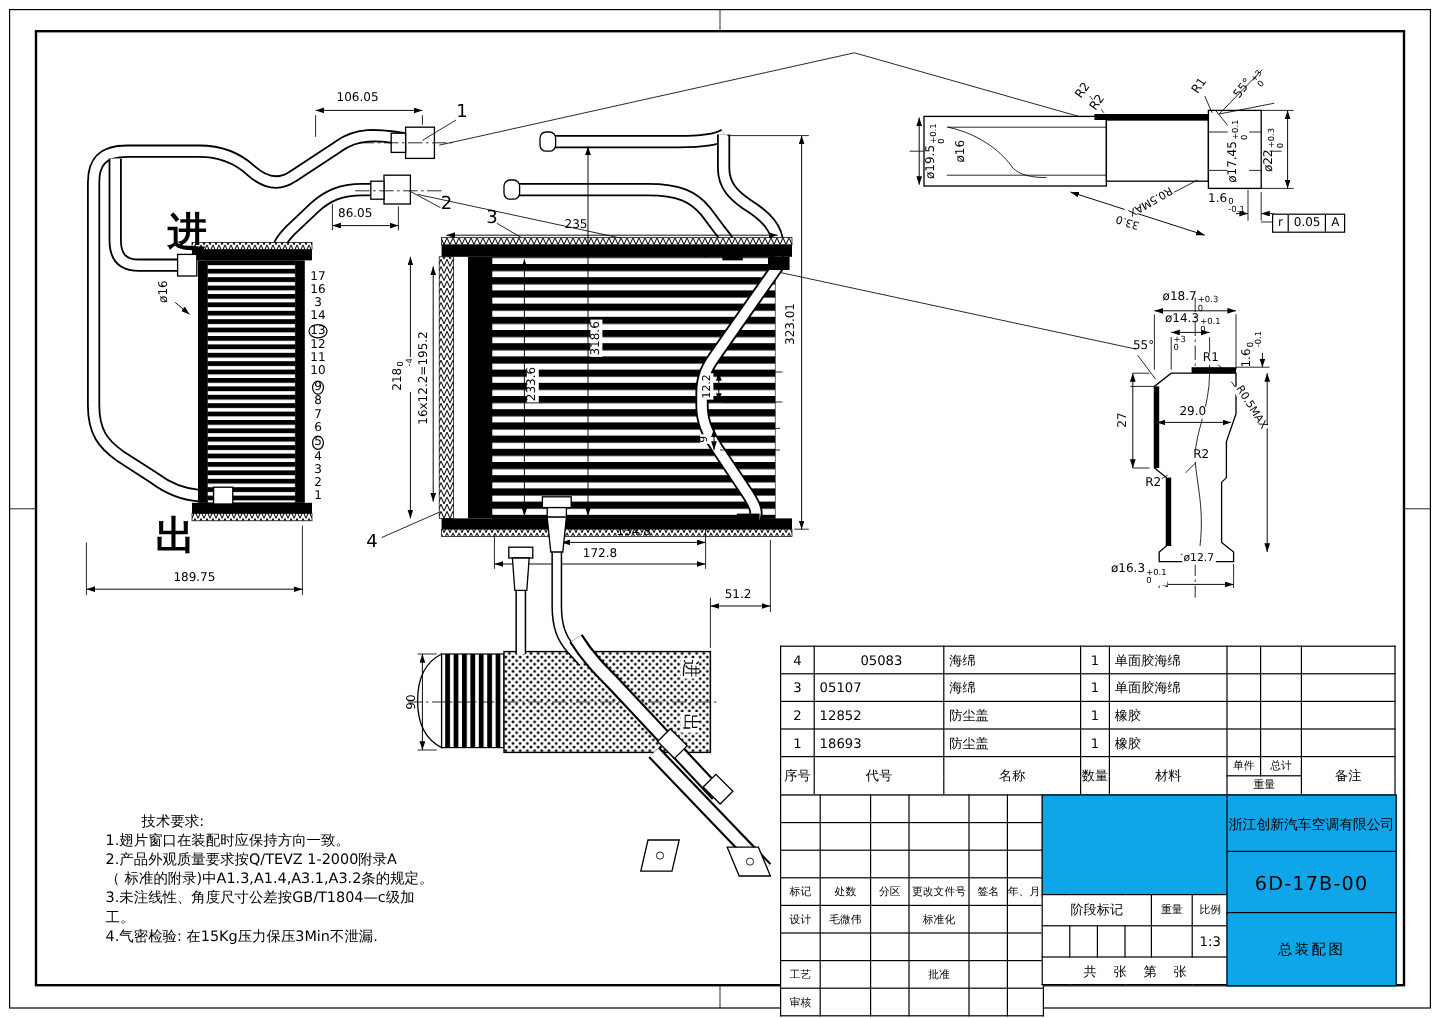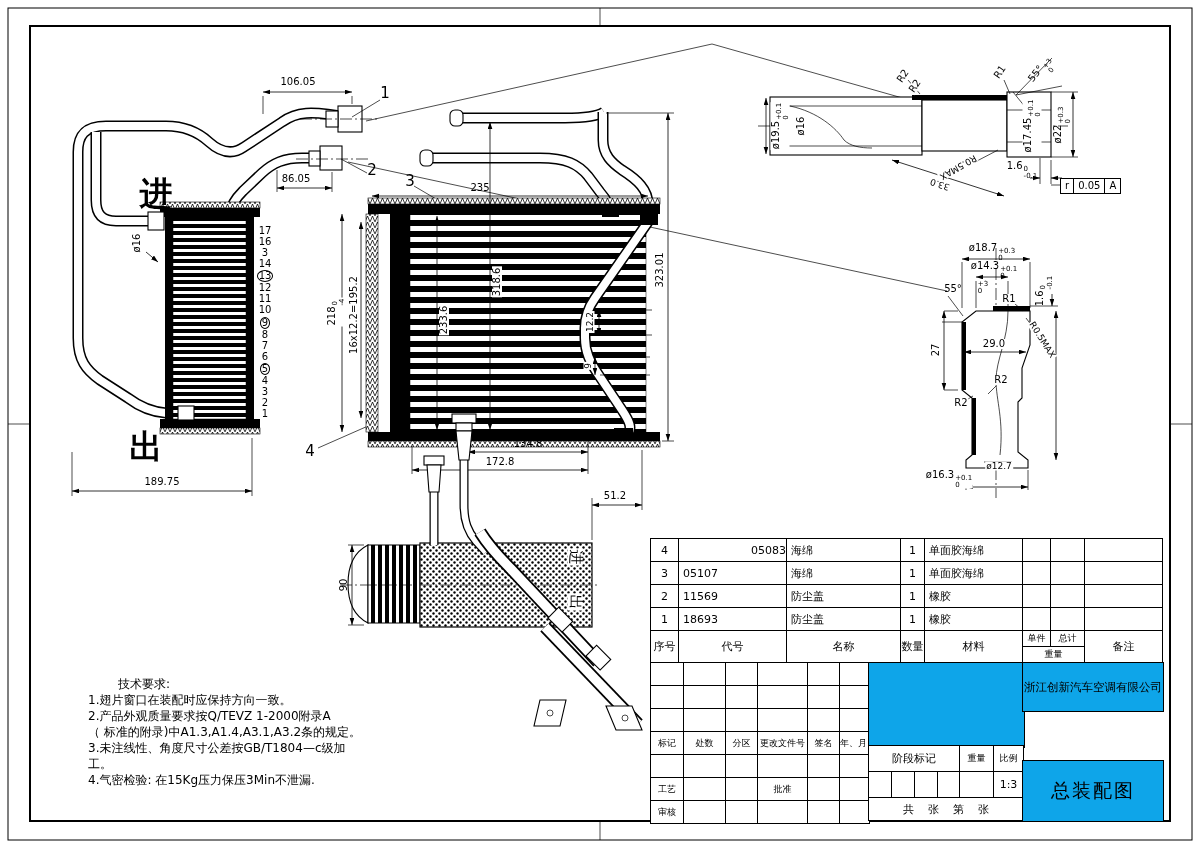--- a/index.html
+++ b/index.html
@@ -406,41 +406,41 @@
         <col style="width:114px">
         <col style="width:24px">
         <col style="width:98px">
         <col style="width:28px">
         <col style="width:34px">
         <col style="width:78px">
       </colgroup>
   <tbody>
         <tr>
     <td>4</td>
-    <td style="text-align:right;padding-left:4px">05083</td>
+    <td style="text-align:center;padding-left:4px">05083</td>
     <td style="text-align:left;padding-left:4px">海绵</td>
     <td>1</td>
     <td style="text-align:left;padding-left:4px">单面胶海绵</td>
     <td></td>
           <td></td>
           <td></td>
   </tr>
   <tr>
     <td>3</td>
     <td style="text-align:left;padding-left:4px">05107</td>
     <td style="text-align:left;padding-left:4px">海绵</td>
     <td>1</td>
     <td style="text-align:left;padding-left:4px">单面胶海绵</td>
     <td></td>
           <td></td>
           <td></td>
   </tr>
   <tr>
     <td>2</td>
-    <td style="text-align:left;padding-left:4px">11569</td>
+    <td style="text-align:left;padding-left:4px">12852</td>
     <td style="text-align:left;padding-left:4px">防尘盖</td>
     <td>1</td>
     <td style="text-align:left;padding-left:4px">橡胶</td>
     <td></td>
           <td></td>
           <td></td>
   </tr>
   <tr>
     <td>1</td>
     <td style="text-align:left;padding-left:4px">18693</td>
@@ -501,20 +501,28 @@
           <td></td>
           <td></td>
         </tr>
   <tr style="height:19px" class="tb-small">
     <td class="tb-small">标记</td>
     <td class="tb-small">处数</td>
     <td class="tb-small">分区</td>
     <td class="tb-small">更改文件号</td>
     <td class="tb-small">签名</td>
     <td class="tb-small">年、月、日</td>
+  </tr>
+  <tr style="height:20px">
+    <td class="tb-small">设计</td>
+    <td class="tb-small">毛微伟</td>
+    <td></td>
+    <td class="tb-small">标准化</td>
+    <td></td>
+          <td></td>
   </tr>
   <tr style="height:20px">
           <td></td>
           <td></td>
           <td></td>
           <td></td>
           <td></td>
           <td></td>
         </tr>
   <tr style="height:21px">
@@ -565,15 +573,16 @@
       <span>共</span>&nbsp;&nbsp;&nbsp;
       <span>张</span>&nbsp;&nbsp;&nbsp;
       <span>第</span>&nbsp;&nbsp;&nbsp;
       <span>张</span>
     </td>
   </tr>
 </tbody>
     </table>
 
 <div class="box" style="left:1022px;top:662px;width:140px;height:48px;font-size:11.5px">浙江创新汽车空调有限公司</div>
-<div class="box" style="left:1022px;top:760px;width:140px;height:60px;font-size:19px;letter-spacing:2px">总装配图</div>
+<div class="box" style="left:1022px;top:709px;width:140px;height:52px;font-size:16px;letter-spacing:1px">6D-17B-00</div>
+<div class="box" style="left:1022px;top:760px;width:140px;height:60px;font-size:12px;letter-spacing:2px">总装配图</div>
 
 </div>
 
 </body></html>

